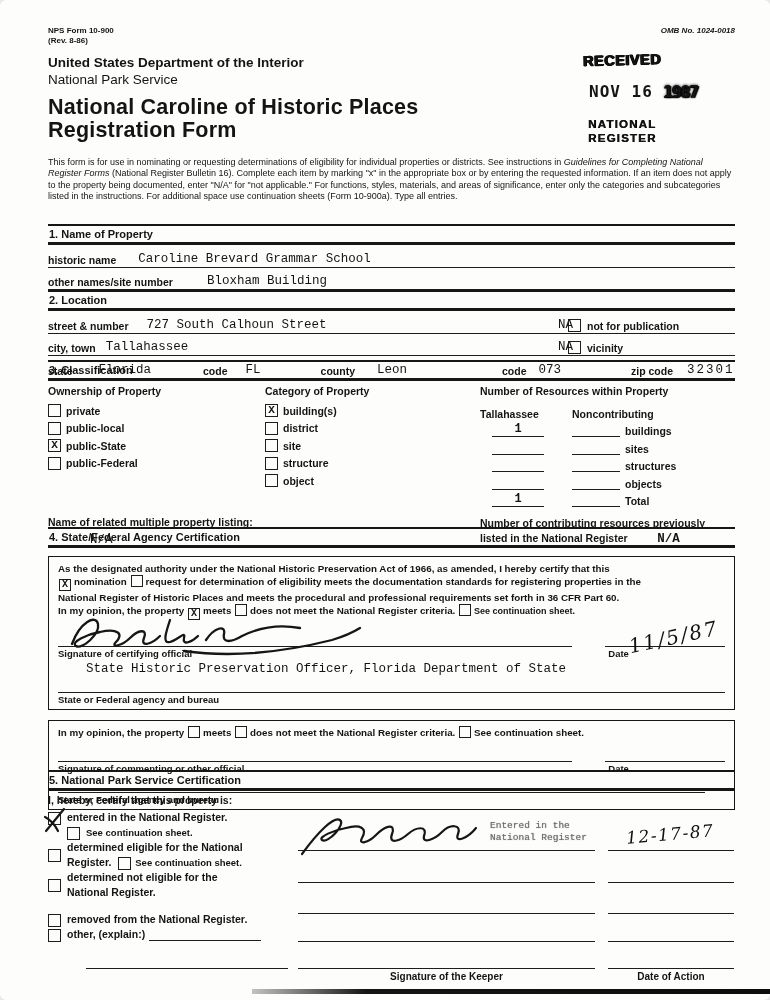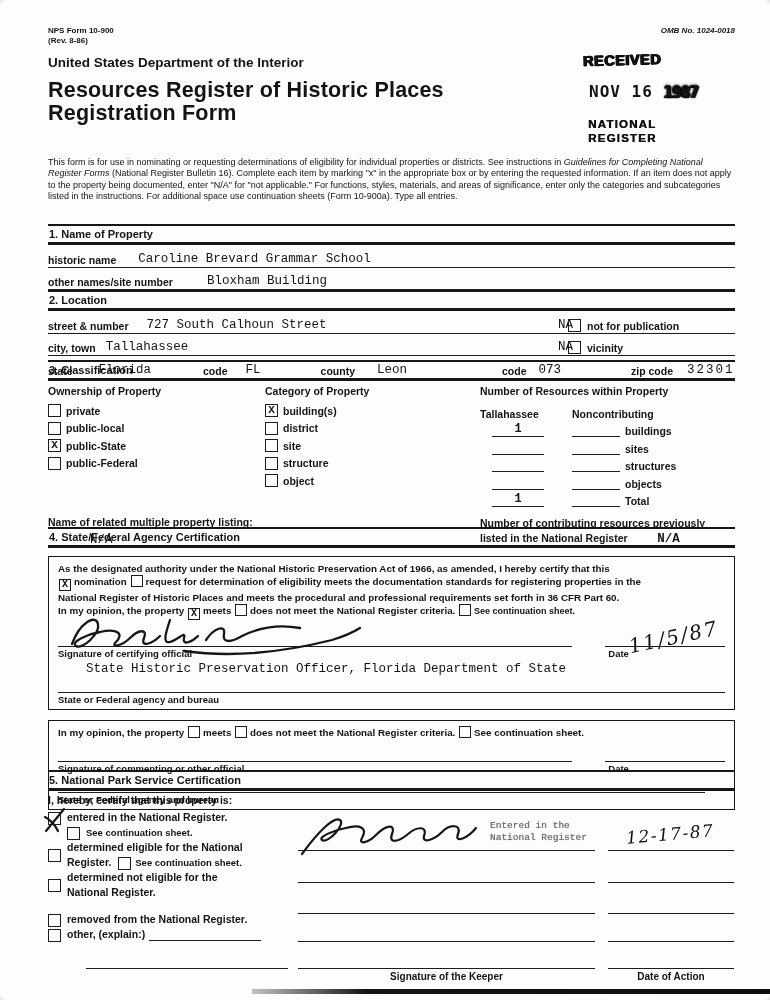--- a/index.html
+++ b/index.html
@@ -86,22 +86,23 @@
   <div class="abs toprow" style="top:26px;">
     <div class="formno">
       <div>NPS Form 10-900</div>
       <div>(Rev. 8-86)</div>
     </div>
     <div class="omb">OMB No. 1024-0018</div>
   </div>
 
   <div class="abs" style="top:55px;width:430px;">
     <div class="dept">United States Department of the Interior</div>
+    <div class="agency">National Park Service</div>
     <div class="doctitle">
-      <span>Resources Register of Historic Places</span><br>
+      <span>National Caroline of Historic Places</span><br>
       <span>Registration Form</span>
     </div>
   </div>
 
   <div class="received">RECEIVED</div>
   <div class="datestamp">
     <span>NOV 16</span>
     <span class="smudged">1987</span>
   </div>
   <div class="natreg">

